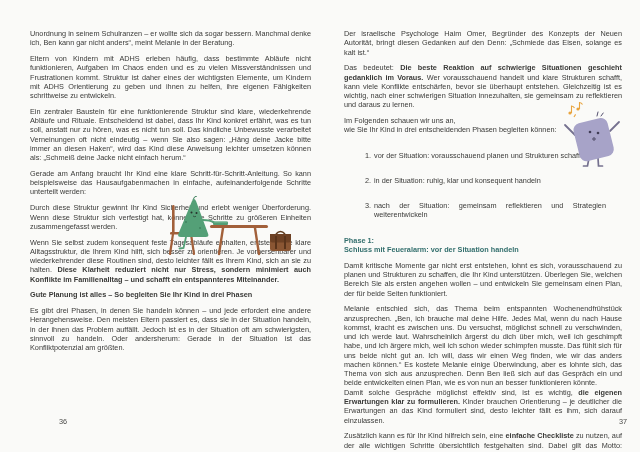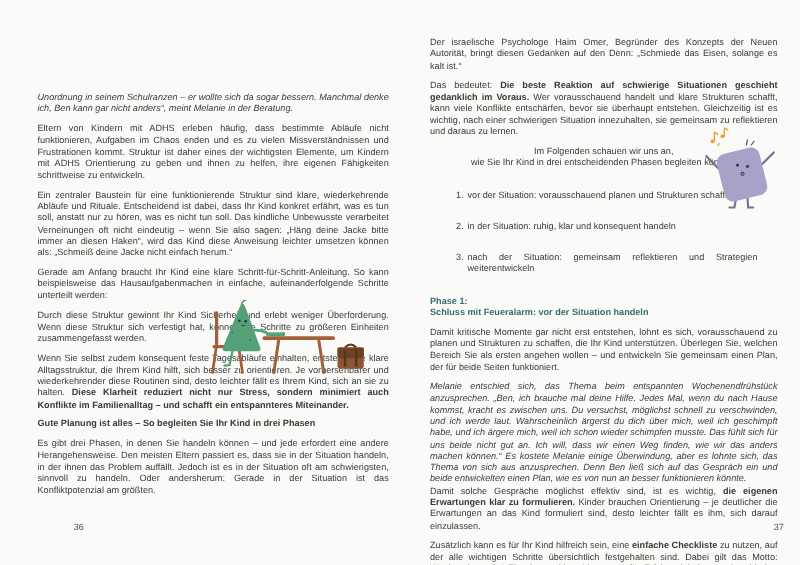--- a/index.html
+++ b/index.html
@@ -11,23 +11,23 @@
   }
   .page{
     position:absolute;top:29px;
     font-size:7.3px;line-height:1.27;
     text-align:justify;
     hyphens:auto;-webkit-hyphens:auto;
   }
   .page-left{left:30px;width:281px;}
   .page-right{left:344px;width:278px;}
   p{margin:0 0 6.5px 0;}
-  .i{font-style:italic;margin-top:44px;}
+  .i{}
   .b{font-weight:bold;}
-  .no-just{text-align:center;}
+  .no-just{text-align:left;}
   ol{margin:0 0 6.5px 0;padding:0 0 0 13px;list-style:decimal;}
   li{padding-left:1px;margin:16px;}
   .steps-row{position:relative;}
   .steps-row ol{width:140px;}
   .illu-left{position:absolute;left:136px;top:-7px;}
   .illu-right{position:absolute;left:217px;top:72px;}
   .phase-heading{color:#336f6d;font-weight:bold;}
   .pagenum{position:absolute;top:417px;font-size:7.3px;color:#4c4c4a;}
   .pn-left{left:31px;padding-left:28px;}
   .pn-right{left:619px;}

